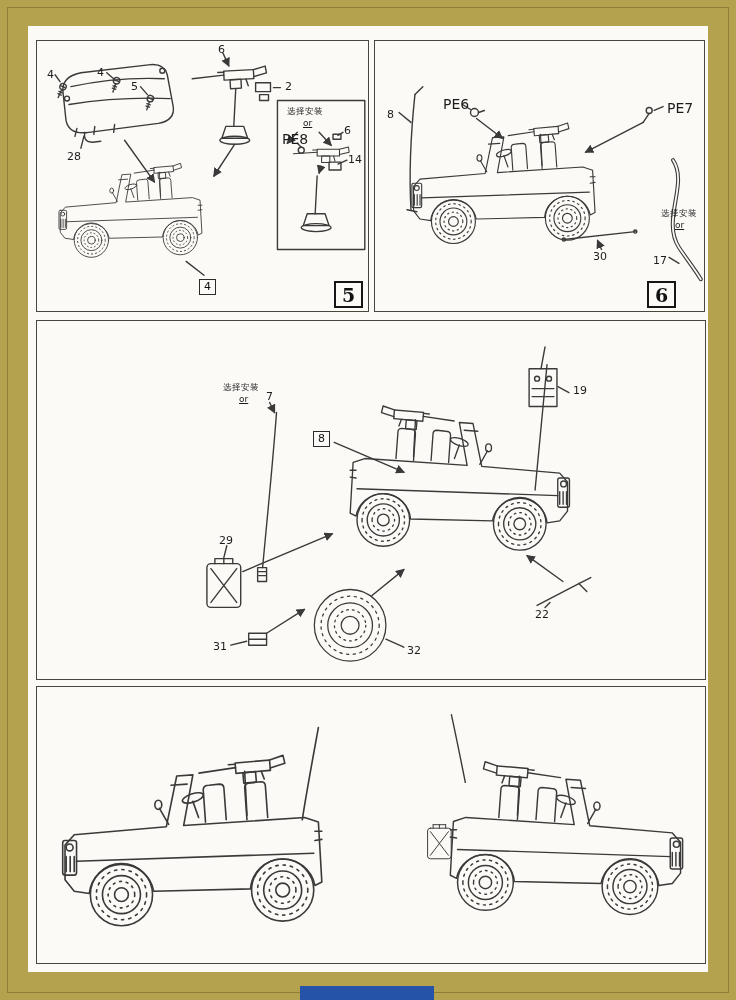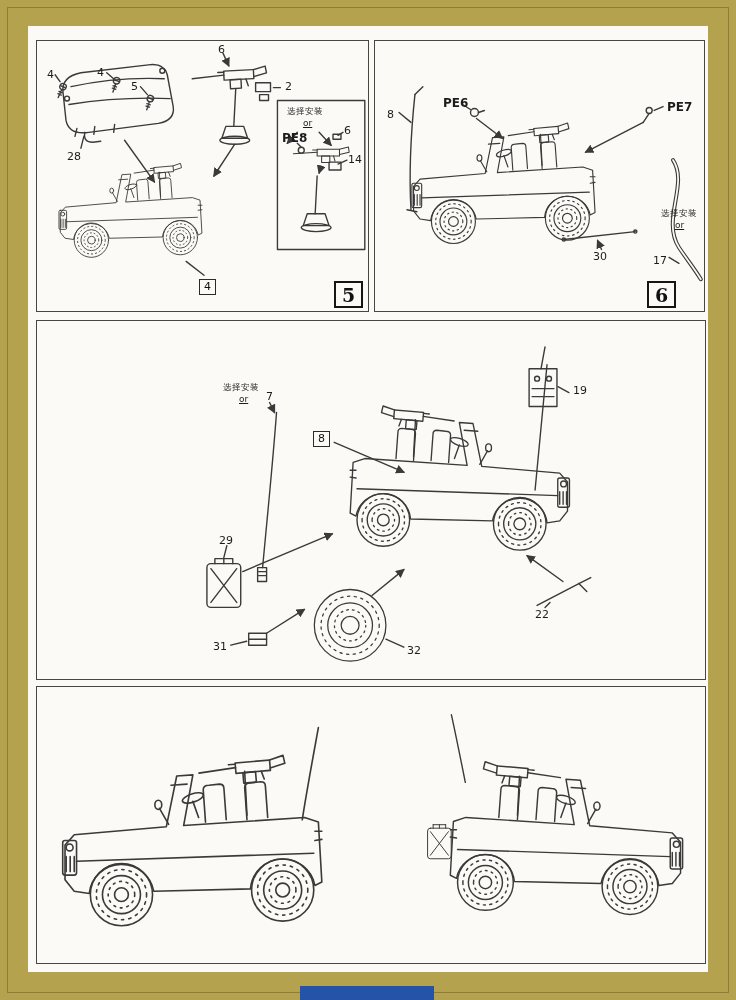--- a/index.html
+++ b/index.html
@@ -13,21 +13,21 @@
   .frame-line { position:absolute; inset:7px; border:1px solid #8e7d35; pointer-events:none; }
   .paper { position:absolute; left:28px; top:26px; width:680px; height:946px; background:#fbfaf6; }
   .panel { position:absolute; border:1px solid #474740; background:#fbfaf6; }
   #panel5 { left:8px;   top:14px;  width:333px; height:272px; }
   #panel6 { left:346px; top:14px;  width:331px; height:272px; }
   #panel7 { left:8px;   top:294px; width:670px; height:360px; }
   #panel8 { left:8px;   top:660px; width:670px; height:278px; }
   .art { position:absolute; left:0; top:0; width:100%; height:100%; }
   .root { stroke:#3a3a3a; stroke-width:1.4; fill:none; stroke-linecap:round; stroke-linejoin:round; }
   .lbl { position:absolute; font-size:11px; color:#1c1c1c; line-height:1; white-space:nowrap; }
-  .pe  { font-size:12px; font-weight:bold; }
+  .pe  { font-size:14px; font-weight:normal; }
   .cn  { position:absolute; font-size:8.5px; color:#1c1c1c; line-height:1; letter-spacing:.5px; white-space:nowrap; }
   .or  { position:absolute; font-size:9px; color:#1c1c1c; line-height:1; text-decoration:underline; }
   .callout { position:absolute; font-size:11px; color:#111; border:1px solid #2a2a2a; background:#fbfaf6; padding:1px 4px 2px; line-height:1; }
   .stepbox {
     position:absolute; width:29px; height:27px; border:2px solid #161616;
     display:flex; align-items:center; justify-content:center;
     font-family:"DejaVu Serif", serif; font-weight:bold; font-size:19px; color:#111;
     background:#fbfaf6;
   }
   .footer-bar { position:absolute; left:300px; top:986px; width:134px; height:14px; background:#2553a8; }

